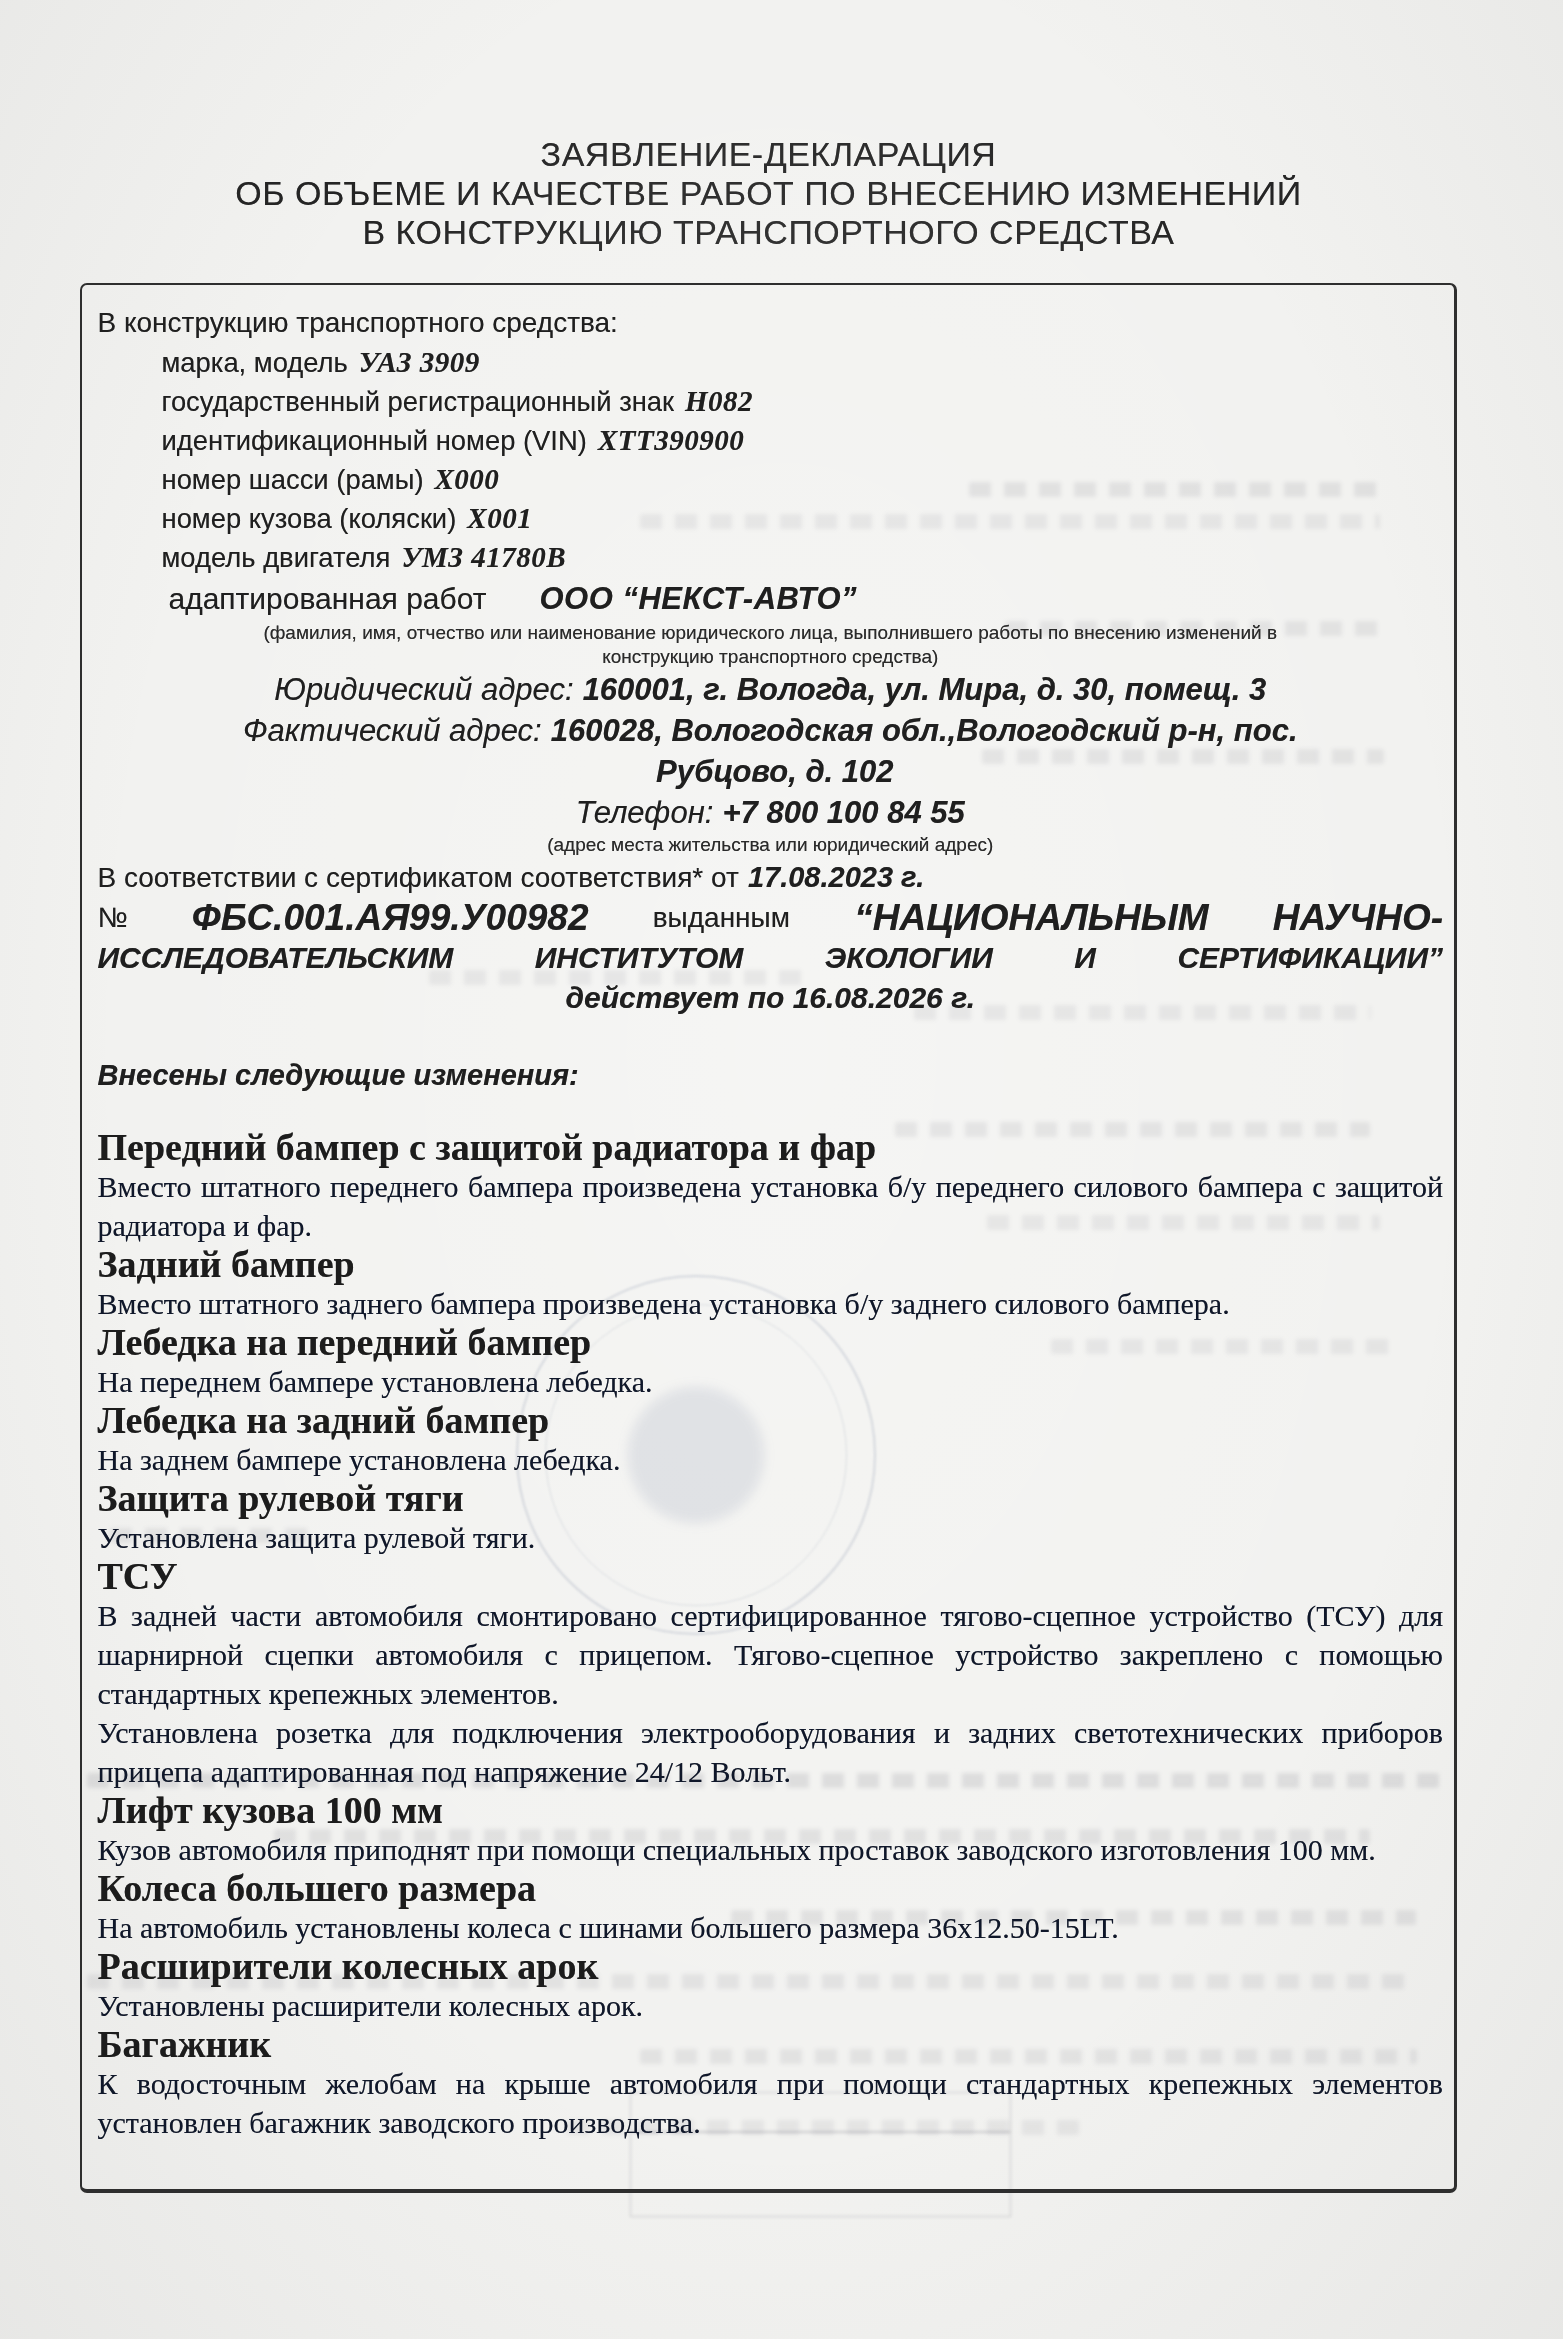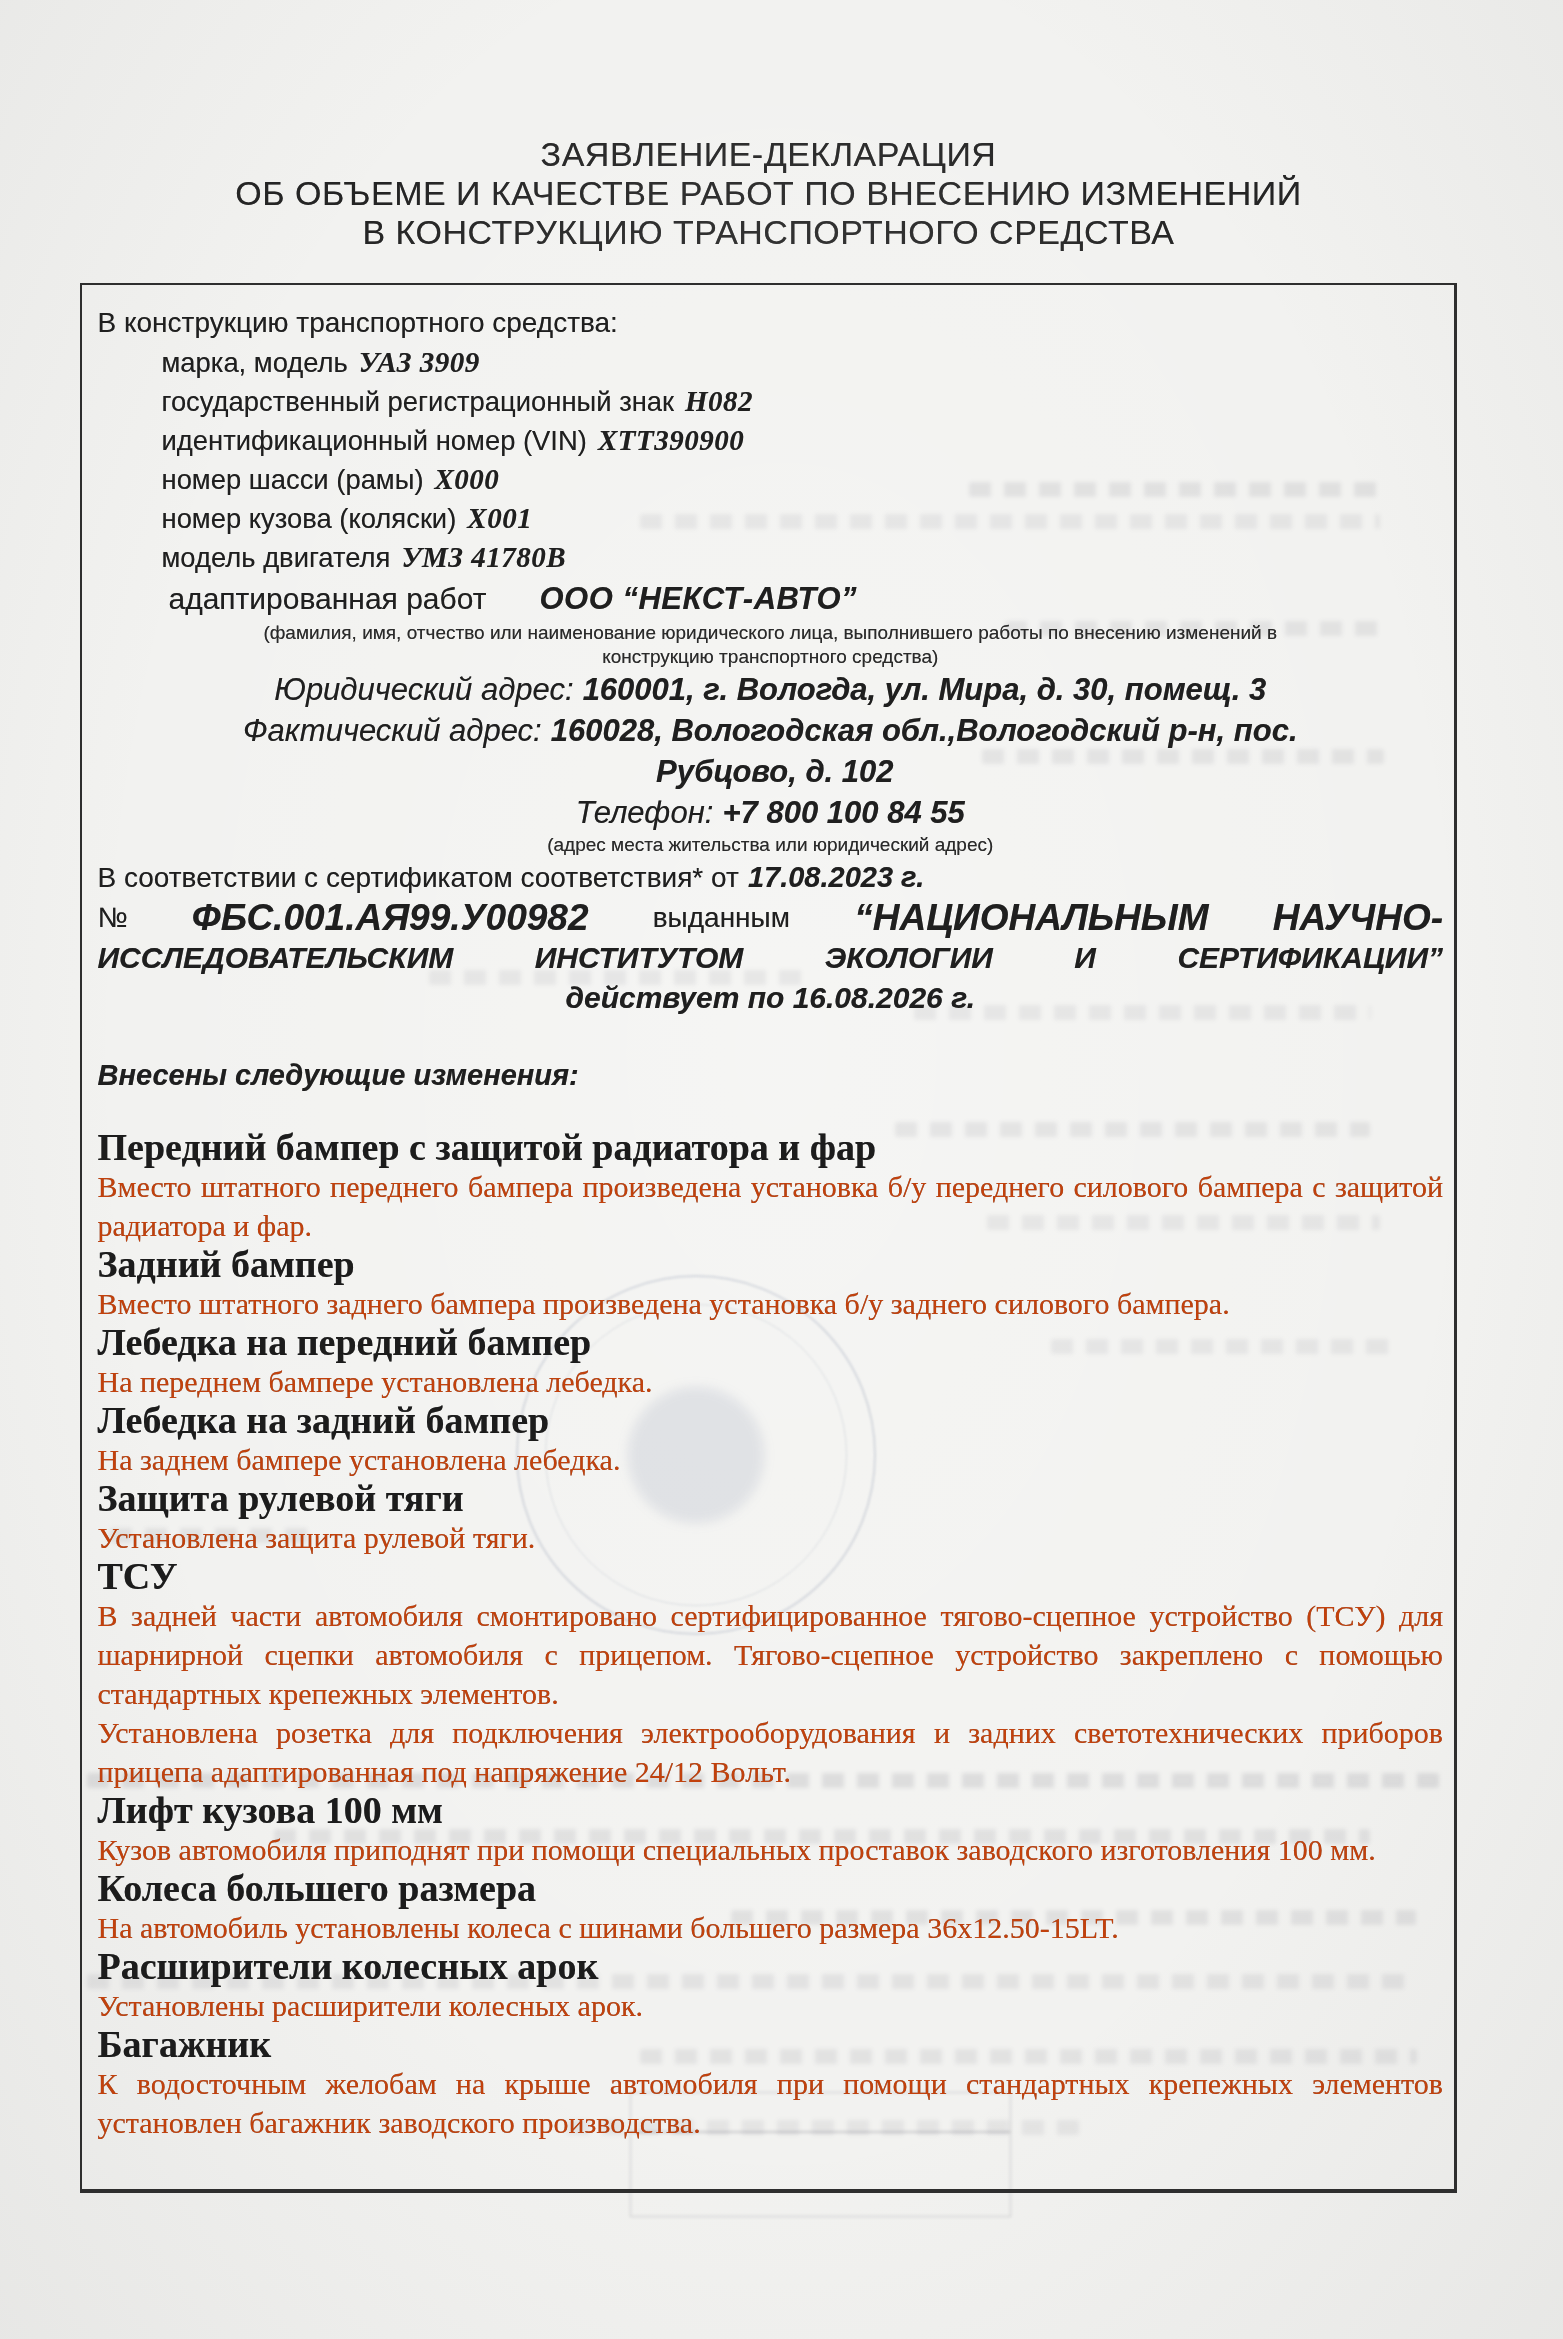--- a/index.html
+++ b/index.html
@@ -8,21 +8,21 @@
     width:1563px;height:2339px;
     background:#f2f2f0;
     overflow:hidden;
     font-family:"Liberation Sans",sans-serif;
     color:#1f1f1f;
   }
   .page::after{
     content:"";position:absolute;inset:0;pointer-events:none;
     background:radial-gradient(ellipse at 50% 45%, rgba(255,255,255,.25) 0%, rgba(0,0,0,0) 60%, rgba(90,90,90,.07) 100%);
   }
-  .ink{ text-shadow:0 0 0.6px rgba(20,20,20,.5); }
+  .ink{ text-shadow:0 0 0.6px rgba(20,20,20,.5);border-radius:7px; }
 
   
   .doc-title{
     position:absolute;left:80px;top:135px;width:1377px;
     text-align:center;font-size:34px;line-height:39px;color:#242424;
     letter-spacing:0.5px;
   }
 
   
   .doc-box{
@@ -52,21 +52,21 @@
   .cert-issuer2{
     font-weight:bold;font-style:italic;font-size:30px;line-height:40px;
     text-align:justify;text-align-last:justify;
   }
   .cert-valid{font-weight:bold;font-style:italic;font-size:30px;line-height:40px;text-align:center;}
   .changes-heading{
     margin-top:37px;font-weight:bold;font-style:italic;font-size:29px;line-height:40px;
   }
   .mods{margin-top:33px;font-family:"Liberation Serif",serif;}
   .mod-title{margin:0;font-size:38px;line-height:39px;font-weight:bold;color:#1c1c1c;}
-  .mod-text{margin:0;font-size:30px;line-height:39px;text-align:justify;color:#c2410c;}
+  .mod-text{margin:0;font-size:30px;line-height:39px;text-align:justify;color:#0f172a;}
 
   
   .bleed{
     position:absolute;height:14.6px;border-radius:2.7px;z-index:1;
     background:repeating-linear-gradient(90deg, rgba(112,112,124,.30) 0 22px, rgba(112,112,124,0) 22px 35px);
     filter:blur(2.3px);
   }
   .stamp-watermark{
     position:absolute;left:516px;top:1275px;width:356px;height:356px;
     border:2.7px solid rgba(95,110,145,.20);border-radius:50%;z-index:1;

